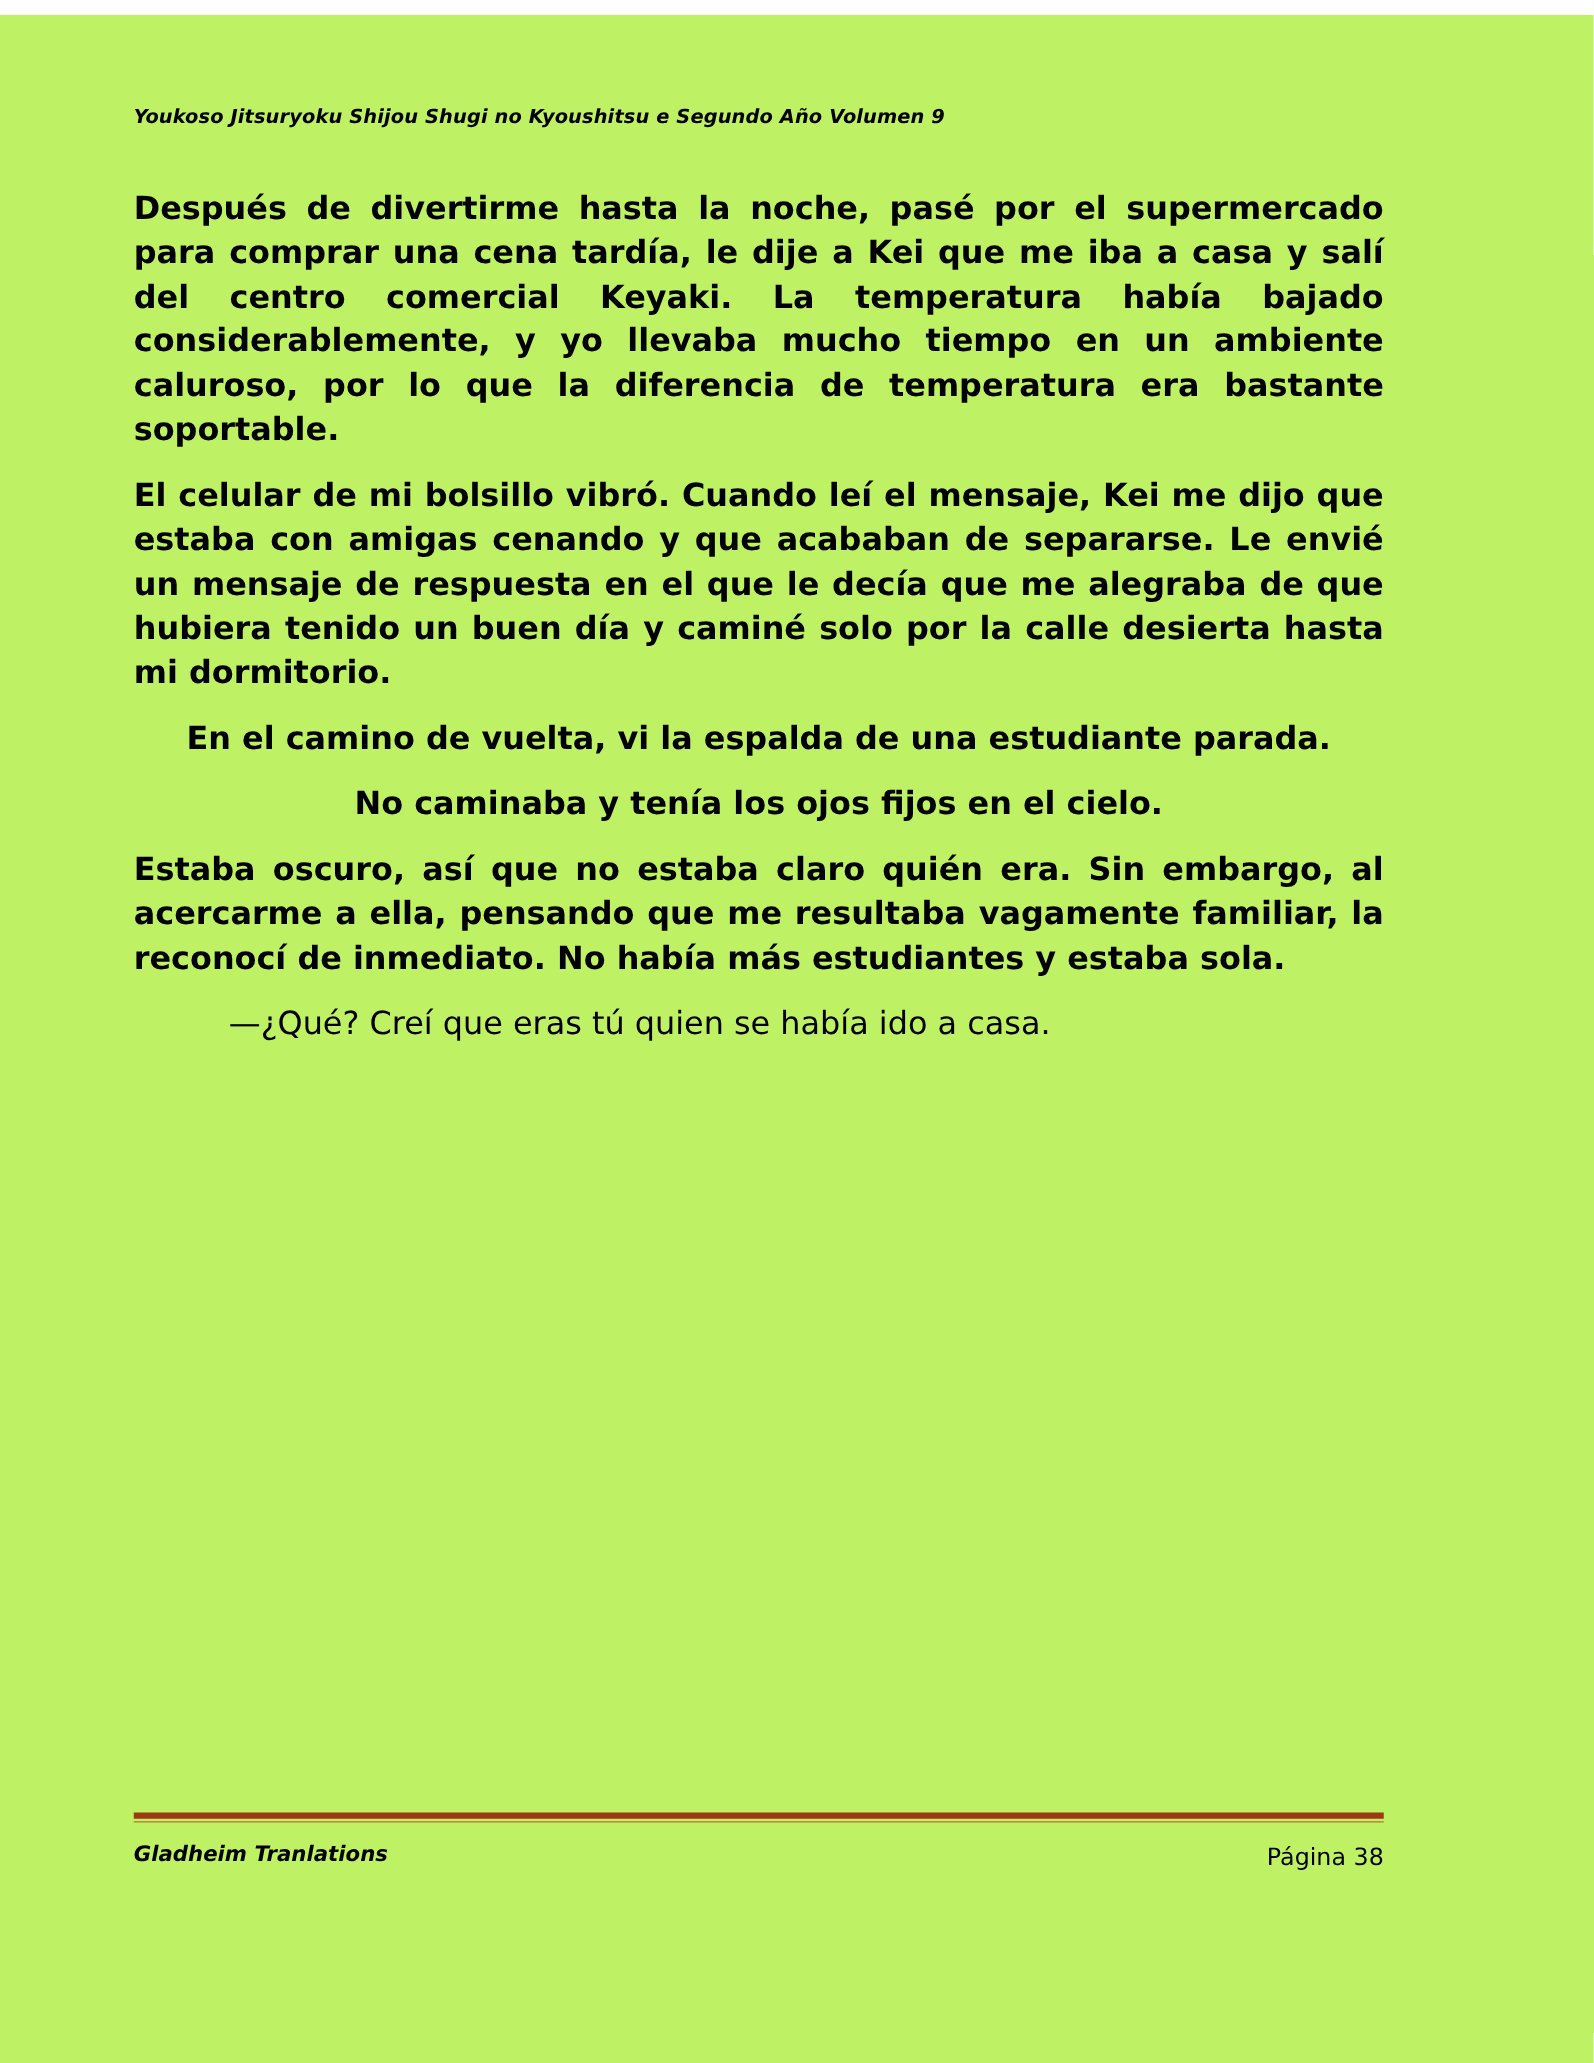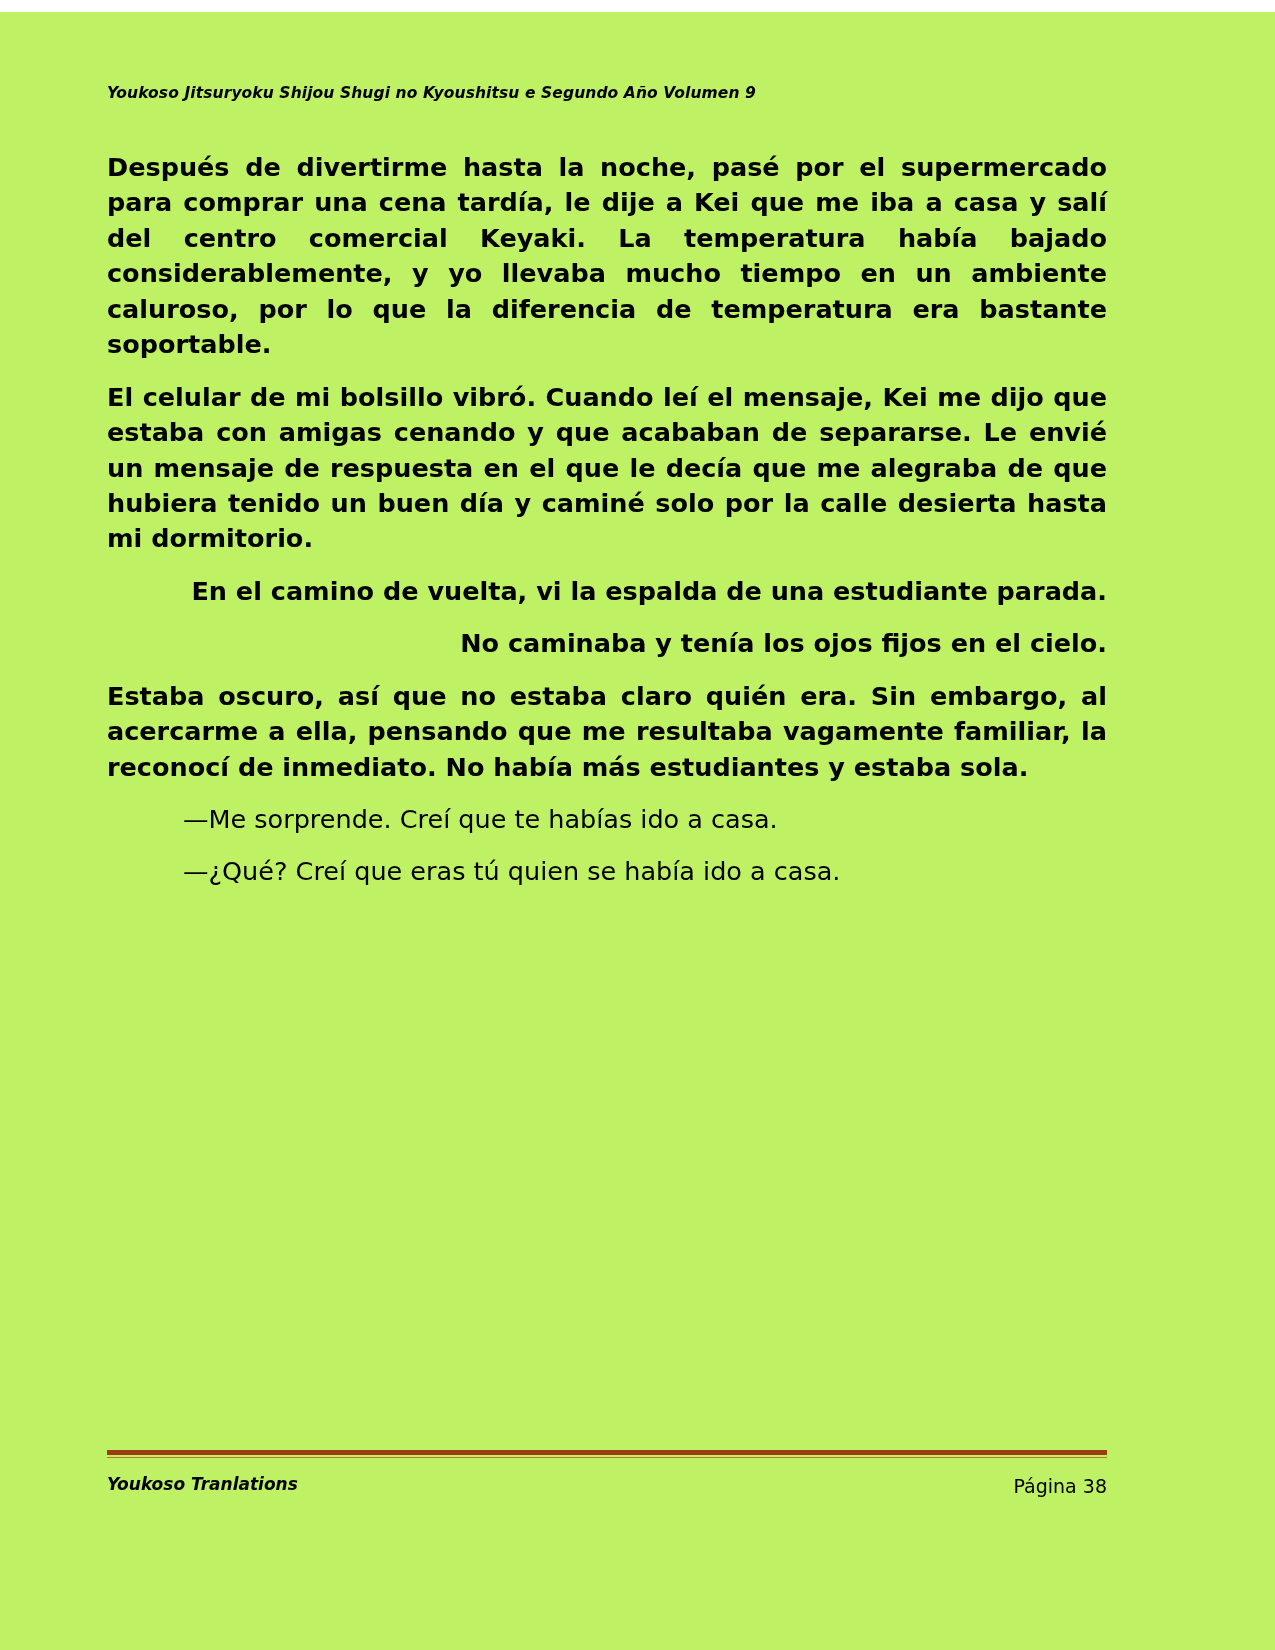--- a/index.html
+++ b/index.html
@@ -48,21 +48,21 @@
     margin: 0 0 17px 0;
     font-size: 25.5px;
     line-height: 1.39;
     text-align: justify;
     text-justify: inter-word;
     color: #000000;
     font-family: "DejaVu Sans", sans-serif;
     font-weight: bold;
   }
   p.para.last-of-block {
-    text-align: right;
+    text-align: center;
   }
   p.dialogue {
     margin: 0 0 17px 0;
     text-indent: 76px;
     text-align: left;
     font-size: 25.5px;
     line-height: 1.39;
     color: #000000;
     font-family: "DejaVu Sans", sans-serif;
   }
@@ -125,33 +125,32 @@
       <p class="para">Después de divertirme hasta la noche, pasé por el supermercado para comprar una cena tardía, le dije a Kei que me iba a casa y salí del centro comercial Keyaki. La temperatura había bajado considerablemente, y yo llevaba mucho tiempo en un ambiente caluroso, por lo que la diferencia de temperatura era bastante soportable.</p>
 
       <p class="para">El celular de mi bolsillo vibró. Cuando leí el mensaje, Kei me dijo que estaba con amigas cenando y que acababan de separarse. Le envié un mensaje de respuesta en el que le decía que me alegraba de que hubiera tenido un buen día y caminé solo por la calle desierta hasta mi dormitorio.</p>
 
       <p class="para last-of-block">En el camino de vuelta, vi la espalda de una estudiante parada.</p>
 
       <p class="para last-of-block">No caminaba y tenía los ojos fijos en el cielo.</p>
 
       <p class="para">Estaba oscuro, así que no estaba claro quién era. Sin embargo, al acercarme a ella, pensando que me resultaba vagamente familiar, la reconocí de inmediato. No había más estudiantes y estaba sola.</p>
 
-      <p class="dialogue">—Me sorprende. Creí que te habías ido a casa.</p>
 
 
       <p class="dialogue">—¿Qué? Creí que eras tú quien se había ido a casa.</p>
 
 
     </div>
   </div>
 
   <div class="footer-rule"></div>
   <div class="footer-rule2"></div>
 
   <div class="footer">
-    <div class="footer-left">Youkoso Tranlations</div>
+    <div class="footer-left">Gladheim Tranlations</div>
     <div class="footer-right">
       <span class="pg-label">Página</span>
       <span class="pg-num">38</span>
     </div>
   </div>
 
 </div>
 
 </body></html>

